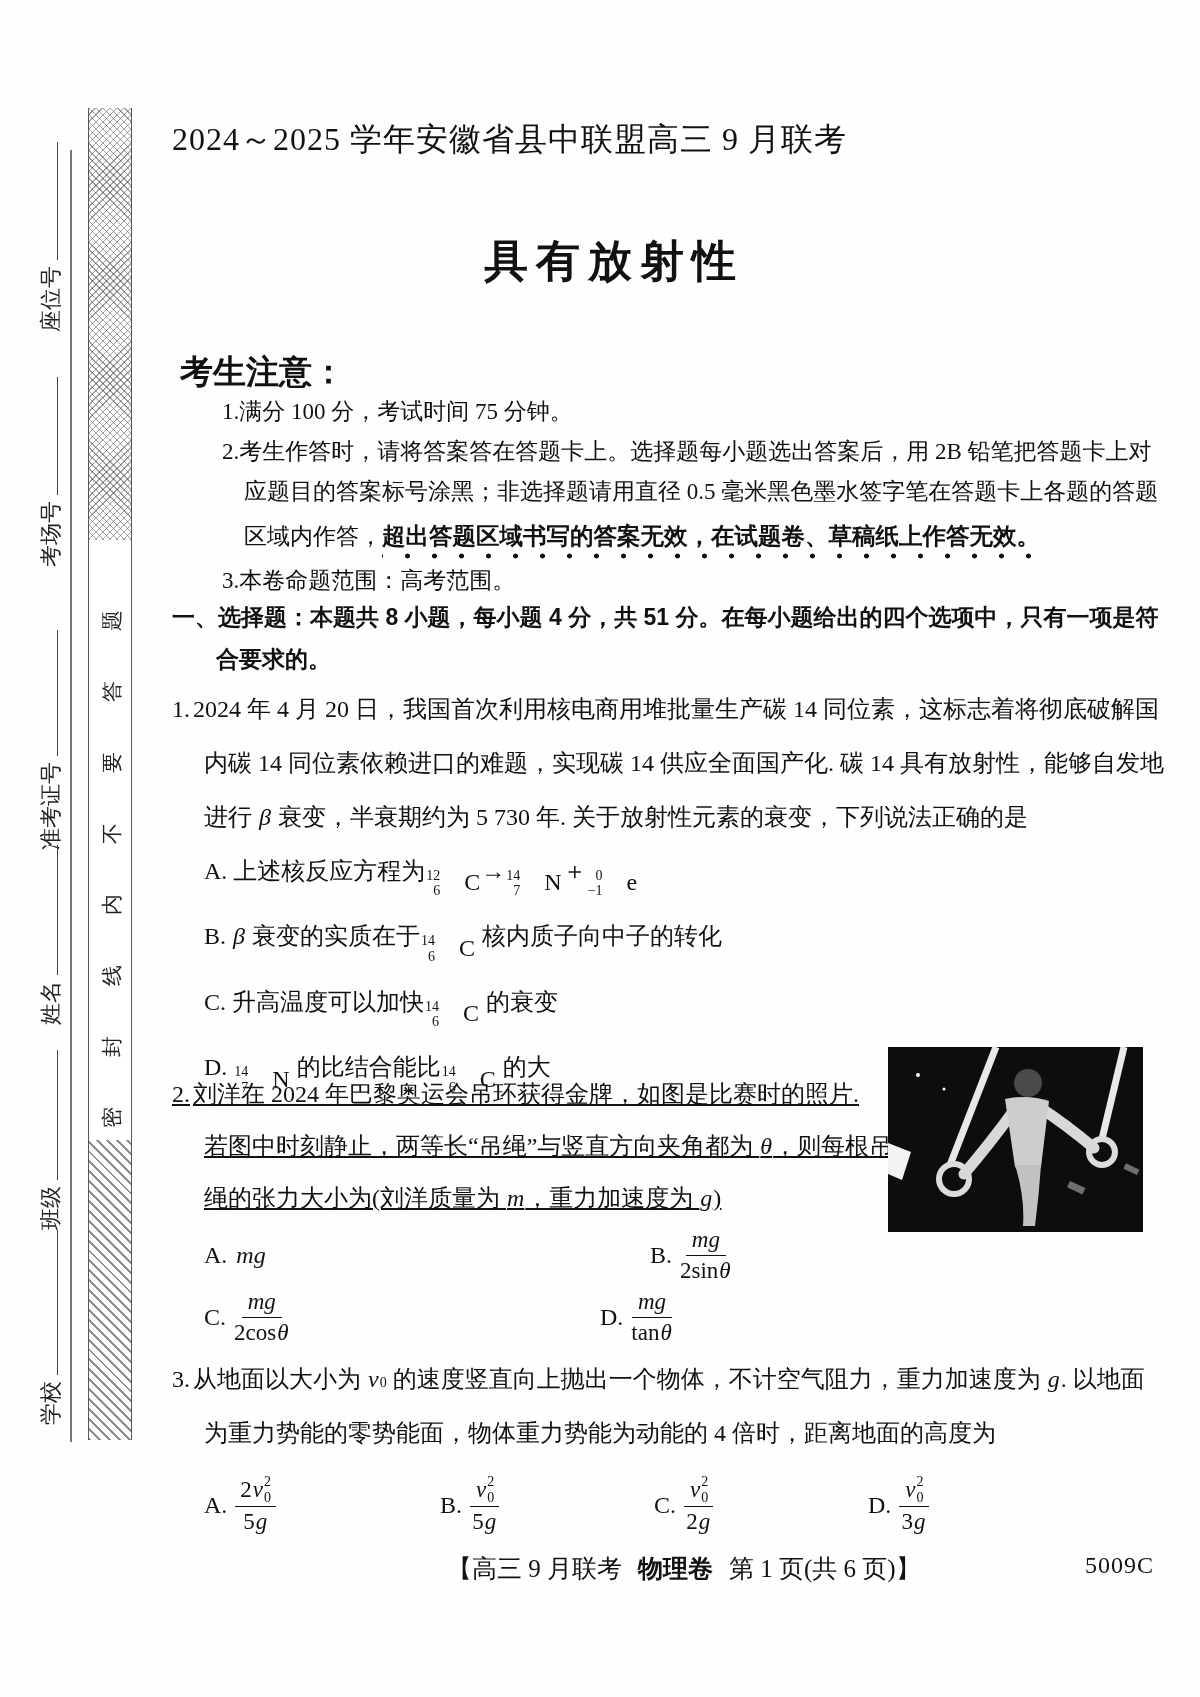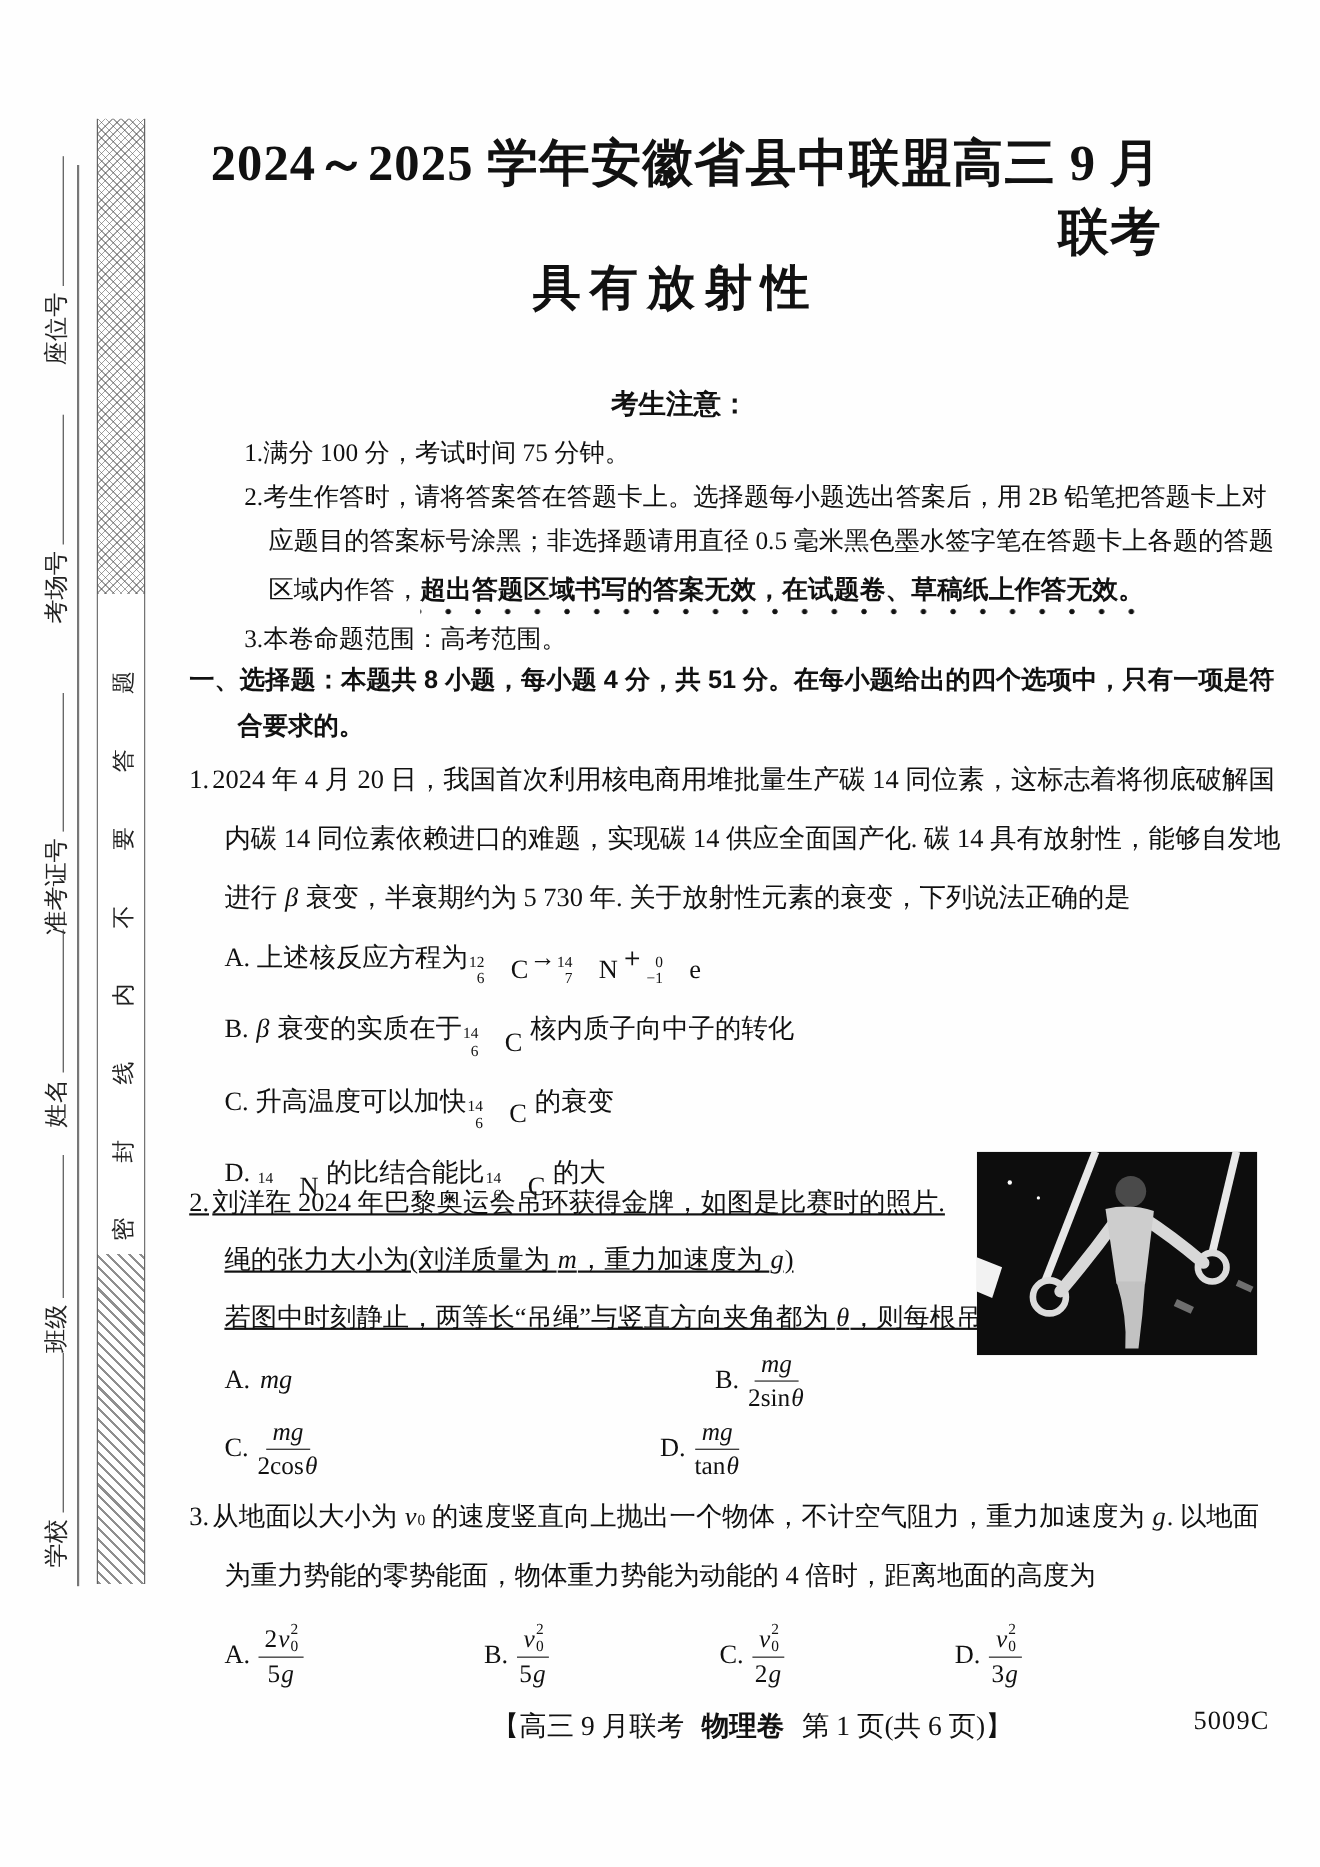--- a/index.html
+++ b/index.html
@@ -27,27 +27,27 @@
                       repeating-linear-gradient(-45deg,rgba(70,70,70,.5) 0 1px,transparent 1px 5px);}
   .band-window{height:600px;background:#fff;}
   .band-bottom{height:300px;
      background-image:repeating-linear-gradient(45deg,rgba(50,50,50,.55) 0 2px,transparent 2px 7px);}
   .seal-text{position:absolute;left:98px;top:1128px;width:580px;height:30px;
              transform:rotate(-90deg);transform-origin:0 0;font-size:21px;
              letter-spacing:50px;white-space:nowrap;color:#222;}
 
   
   .content{position:absolute;left:172px;top:0;width:884px;}
-  .title1{position:absolute;top:118px;width:100%;text-align:right;
-          font-size:46px;font-weight:700;letter-spacing:1px;}
+  .title1{position:absolute;top:118px;width:100%;text-align:left;
+          font-size:32px;font-weight:400;letter-spacing:1px;}
   .title2{position:absolute;top:232px;width:100%;text-align:center;
           font-size:44px;font-weight:700;letter-spacing:8px;}
 
   .notice{position:absolute;top:350px;left:8px;width:876px;}
-  .notice-h{font-family:"Liberation Sans",sans-serif;font-weight:700;font-size:25px;height:42px;text-align:center;}
+  .notice-h{font-family:"Liberation Sans",sans-serif;font-weight:700;font-size:33px;height:42px;}
   .nline{font-size:23px;line-height:40px;padding-left:42px;white-space:nowrap;}
   .nline.cont{padding-left:64px;}
   .nline.emphline{line-height:48px;}
   .emph{font-family:"Liberation Sans",sans-serif;font-weight:700;font-size:23.5px;
         padding-bottom:11px;
         background-image:radial-gradient(circle,#111 2.1px,transparent 2.8px);
         background-size:27px 8px;background-position:12px 100%;background-repeat:repeat-x;}
 
   .section{position:absolute;top:596px;left:0;width:884px;
            font-family:"Liberation Sans",sans-serif;font-weight:700;font-size:23px;}
@@ -208,22 +208,22 @@
               </span>
               <span class="nsym">C</span>
             </span> 的大</span>
       </div>
     </div>
 
     <div class="question q2">
       <div class="qline">
         <span class="qnum">2.</span><span>刘洋在 2024 年巴黎奥运会吊环获得金牌，如图是比赛时的照片.</span>
       </div>
+      <div class="qline qcont">若图中时刻静止，两等长“吊绳”与竖直方向夹角都为 <i class="mi">θ</i>，则每根吊</div>
       <div class="qline qcont">绳的张力大小为(刘洋质量为 <i class="mi">m</i>，重力加速度为 <i class="mi">g</i>)</div>
-      <div class="qline qcont">若图中时刻静止，两等长“吊绳”与竖直方向夹角都为 <i class="mi">θ</i>，则每根吊</div>
       <div class="optrow">
         <span class="opt posA">
           <span>A.</span>
           <span><i class="mi">mg</i></span>
         </span>
         <span class="opt posB">
           <span>B.</span>
           <span><span class="frac">
                 <span class="fnum">
                   <i class="mi">mg</i>

